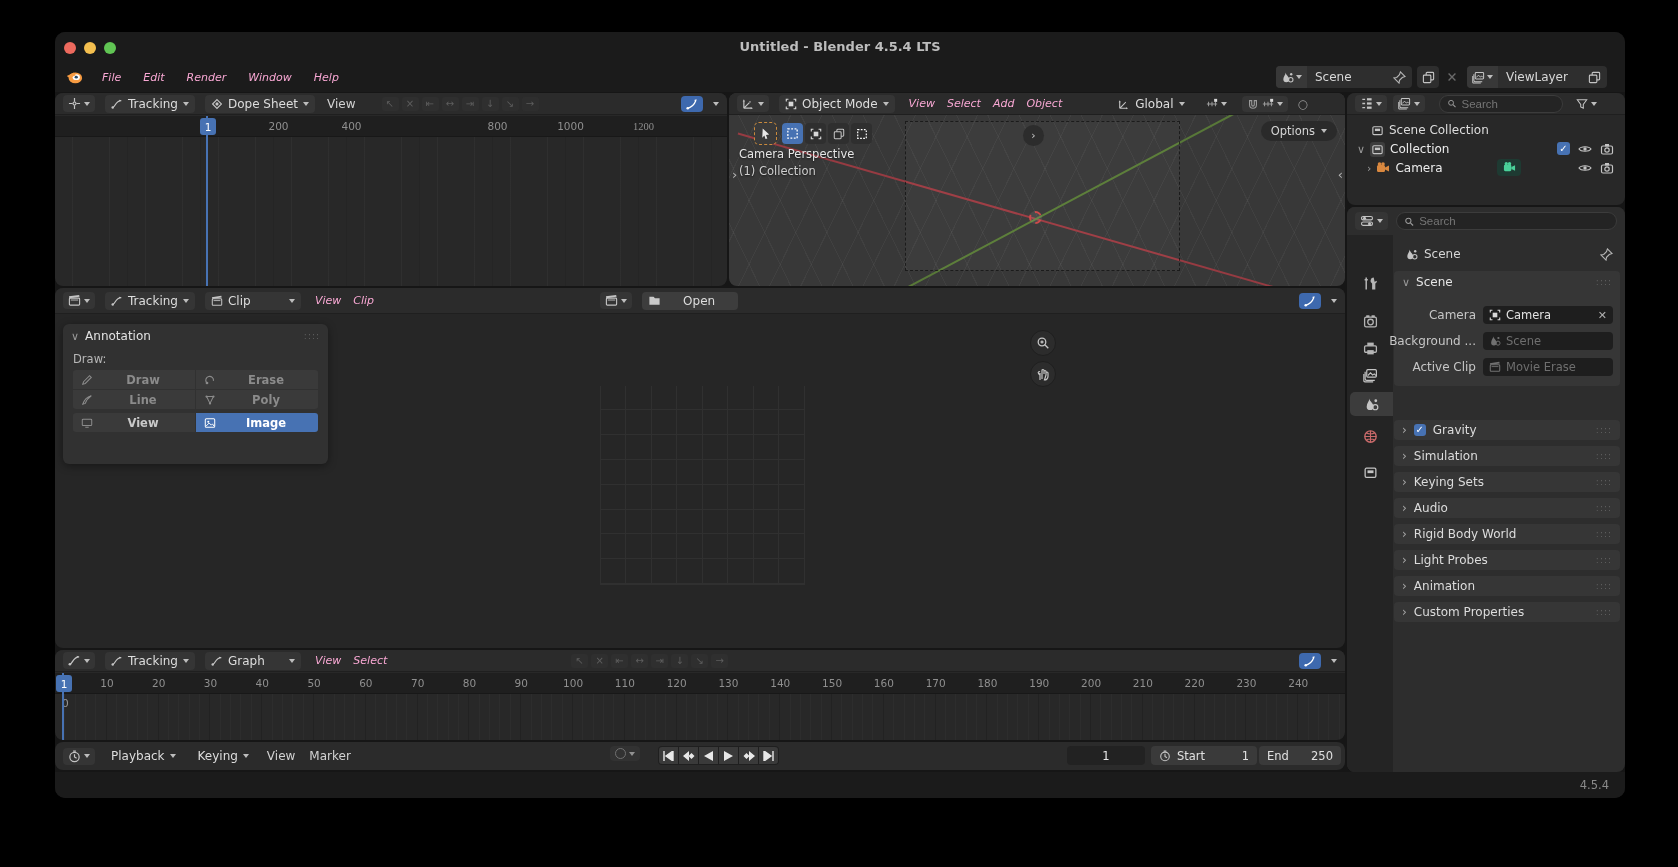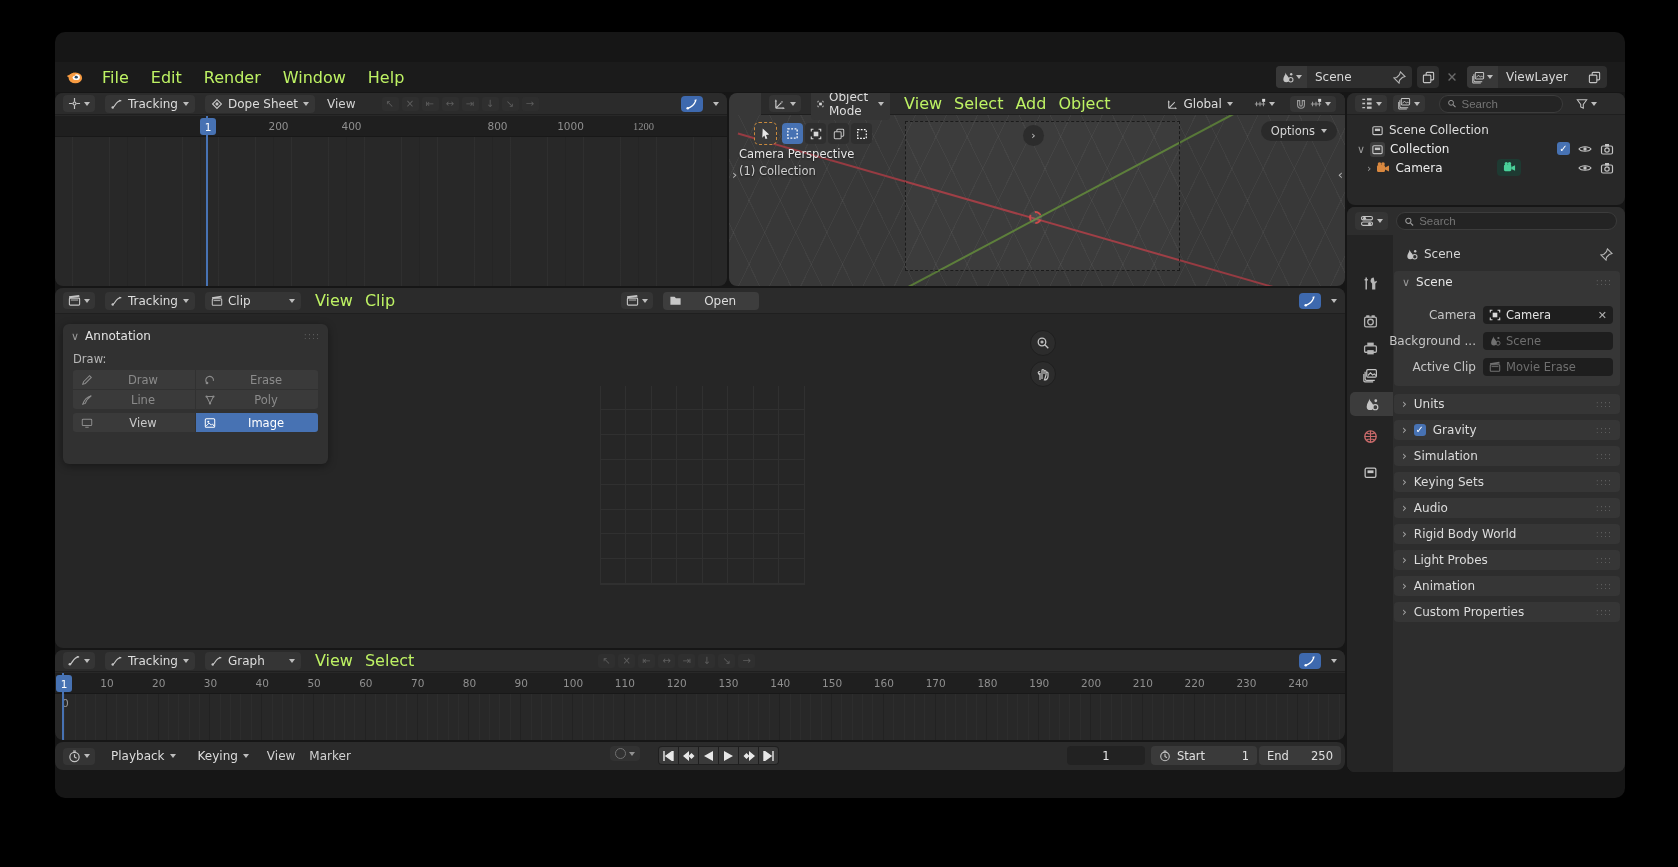--- a/index.html
+++ b/index.html
@@ -8,21 +8,21 @@
   .win{position:absolute;left:55px;top:32px;width:1570px;height:766px;background:#161616;
     border-radius:10px;overflow:hidden;box-shadow:0 0 0 1px #000;}
   
   .titlebar{position:absolute;left:0;top:0;width:100%;height:30px;background:#1b1b1b;}
   .tl{position:absolute;top:10px;width:12px;height:12px;border-radius:50%;}
   .tl.red{left:9px;background:#ed6a5e}.tl.yel{left:29px;background:#f4bf4f}.tl.grn{left:49px;background:#61c554}
   .wtitle{position:absolute;left:0;right:0;top:7px;text-align:center;font-size:13px;font-weight:bold;color:#bdbdbd;}
   .topbar{position:absolute;left:0;top:30px;width:100%;height:30px;background:#1b1b1b;display:flex;align-items:center;}
   .logo{width:18px;height:18px;margin:0 10px 0 10px;flex:none;}
   .menus{display:flex;gap:4px;}
-  .menu{color:#bef264;font-size:16px;padding:3px 9px;border-radius:4px;}
+  .menu{color:#f9a8d4;font-size:11px;padding:3px 9px;border-radius:4px;font-style:italic;}
   .tabs{display:flex;align-items:flex-end;gap:2px;margin-left:26px;height:30px;}
   .tab{font-size:12px;color:#8f8f8f;background:#202020;padding:5px 13px 6px;border-radius:6px 6px 0 0;}
   .tab.active{background:#2d2d2d;color:#ececec;}
   .tab.plus{padding:5px 8px 6px;background:transparent;color:#9a9a9a;}
   .idwidget{position:absolute;top:4px;height:22px;display:flex;align-items:center;background:#2e2e2e;
     border-radius:4px;font-size:12px;color:#d8d8d8;}
   .idwidget .seg{display:flex;align-items:center;gap:2px;padding:0 5px;height:100%;background:#383838;border-radius:4px 0 0 4px;}
   .idwidget .val{padding:0 8px;flex:1;}
   .sbtn{position:absolute;top:4px;height:22px;width:22px;background:#2e2e2e;border-radius:4px;
     display:flex;align-items:center;justify-content:center;}
@@ -89,21 +89,21 @@
   .dots{margin-left:auto;color:#5f5f5f;font-size:9px;letter-spacing:1px;}
   .dots::before{content:":::: ";}
   .plabel{position:absolute;text-align:right;color:#c6c6c6;font-size:12px;}
   .pfield{position:absolute;height:18px;background:#1e1e1e;border-radius:4px;display:flex;align-items:center;
     gap:5px;padding:0 6px;font-size:11.5px;color:#e2e2e2;}
   .pfield .dim{color:#6f6f6f;}
   .pfield .xx{margin-left:auto;color:#b0b0b0;font-size:11px;}
   
   .annot{position:absolute;background:#313131;border-radius:6px;box-shadow:0 2px 8px rgba(0,0,0,.4);font-size:12px;color:#c9c9c9;}
   .abtn{display:flex;align-items:center;gap:6px;background:#3a3a3a;height:19px;padding:0 8px;color:#8b8b8b;font-size:11.5px;}
-  .abtn .lbl{flex:1;text-align:center;}
+  .abtn .lbl{flex:1;text-align:center;font-weight:bold;}
   .abtn.on{background:#4772b3;color:#fff;}
   .floatbtn{position:absolute;width:26px;height:26px;border-radius:50%;background:rgba(46,46,46,.9);
     border:1px solid #1f1f1f;display:flex;align-items:center;justify-content:center;}
   .clipgrid{position:absolute;background:
       repeating-linear-gradient(90deg,#303030 0 1px,transparent 1px 25.5px),
       repeating-linear-gradient(0deg,#303030 0 1px,transparent 1px 24.8px);
       border-right:1px solid #303030;border-bottom:1px solid #303030;}
   
   .transport{position:absolute;display:flex;gap:1px;background:#1f1f1f;border-radius:4px;padding:1px;}
   .tbtn{width:19px;height:17px;background:#3a3a3a;display:flex;align-items:center;justify-content:center;}
@@ -278,20 +278,26 @@
       </symbol>
   <symbol id="s-dopekey" viewBox="0 0 14 14">
         <path d="M7 1.8 L12.2 7 L7 12.2 L1.8 7 Z" fill="none" stroke="#c4c4c4" stroke-width="1.3"></path>
         <path d="M7 4.8 L9.2 7 L7 9.2 L4.8 7 Z" fill="#c4c4c4"></path>
       </symbol>
 </defs>
 </svg>
 
 <div class="win">
 
+  <div class="titlebar">
+    <span class="tl red"></span>
+    <span class="tl yel"></span>
+    <span class="tl grn"></span>
+    <div class="wtitle">Untitled - Blender 4.5.4 LTS</div>
+  </div>
 
   <div class="topbar">
     <svg class="logo" viewBox="0 0 20 20">
       <ellipse cx="11.5" cy="11" rx="7.5" ry="6" fill="#f79b42"></ellipse>
         <ellipse cx="12.5" cy="10.2" rx="4" ry="3.2" fill="#fff"></ellipse>
         <ellipse cx="12.5" cy="10.2" rx="1.8" ry="1.5" fill="#2a4a66"></ellipse>
         <path d="M2 9 L10 5 L12 8 L5 11 Z" fill="#f79b42"></path>
     </svg>
     <div class="menus">
         <span class="menu">File</span>
@@ -392,21 +398,21 @@
     <div class="stripes" style="top:44px;"></div>
   </div>
 
   <div class="area" style="left:674px;top:61px;width:616px;height:193px;background:#3c3c3c;">
     <div class="vp-grid" style="top:22px;"></div>
     <div class="axis" style="width:620px;background:#9f3f46;left:-3px;top:125px;transform:rotate(16deg);"></div>
     <div class="axis" style="width:560px;background:#5d7f3b;left:27px;top:125px;transform:rotate(-28deg);"></div>
     <div class="camrect" style="left:176px;top:28px;width:275px;height:150px;"></div>
     <div class="cursor3d" style="left:300px;top:118px;"></div>
 
-    <div class="hdr" style="background:#2b2b2b;margin-left:32px;">
+    <div class="hdr" style="background:#2b2b2b;">
       <span class="ed-btn">
         <svg class="i" width="13" height="13">
             <use href="#s-orient"></use>
           </svg>
           <span class="caret"></span>
       </span>
       <span class="dd">
         <svg class="i" width="12" height="12">
             <use href="#s-objsq"></use>
           </svg>
@@ -638,26 +644,20 @@
       <span class="dim">Scene</span>
     </div>
     <div class="plabel" style="left:0;top:153px;width:129px;">Active Clip</div>
     <div class="pfield" style="left:136px;top:151px;width:130px;">
       <svg class="i" width="12" height="12" style="opacity:.5">
           <use href="#s-clapper"></use>
         </svg>
       <span class="dim">Movie Erase</span>
     </div>
 
-    <div style="position:absolute;left:47px;top:187px;width:226px;">
-        <div class="panel-collapsed">
-          <span>Units</span>
-          <span class="dots"></span>
-        </div>
-      </div>
     <div style="position:absolute;left:47px;top:213px;width:226px;">
       <div class="panel-collapsed">
         <span class="cbx" style="width:12px;height:12px;">✓</span>
         <span>Gravity</span>
           <span class="dots"></span>
       </div>
     </div>
     <div style="position:absolute;left:47px;top:239px;width:226px;">
         <div class="panel-collapsed">
           <span>Simulation</span>
@@ -940,14 +940,17 @@
         </svg>
       <span>Start</span>
       <span style="margin-left:auto">1</span>
     </div>
     <div class="rangegrp" style="left:1204px;top:4px;width:82px;">
       <span>End</span>
       <span style="margin-left:auto">250</span>
     </div>
   </div>
 
+  <div style="position:absolute;left:0;top:740px;width:100%;height:26px;background:#1b1b1b;">
+    <span class="version" style="right:16px;top:6px;">4.5.4</span>
+  </div>
 
 </div>
 
 </body></html>

